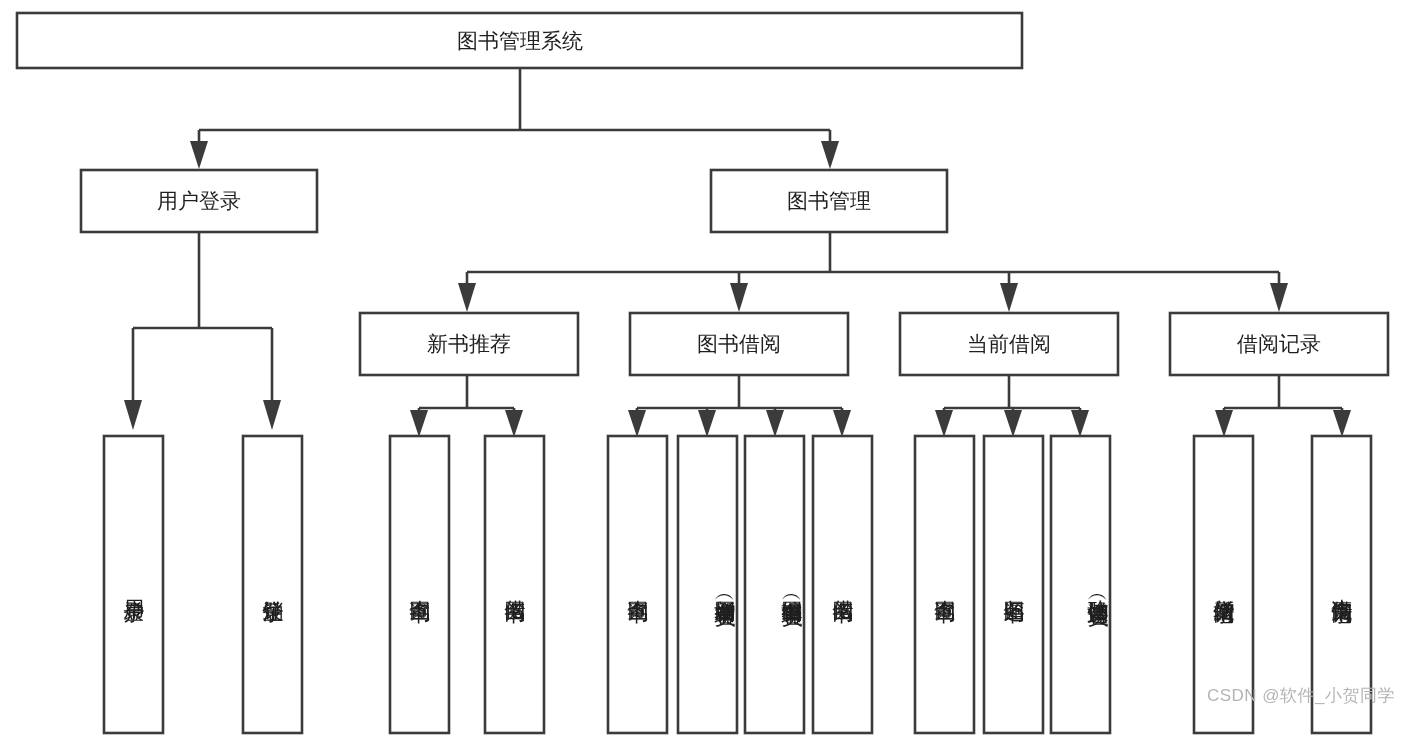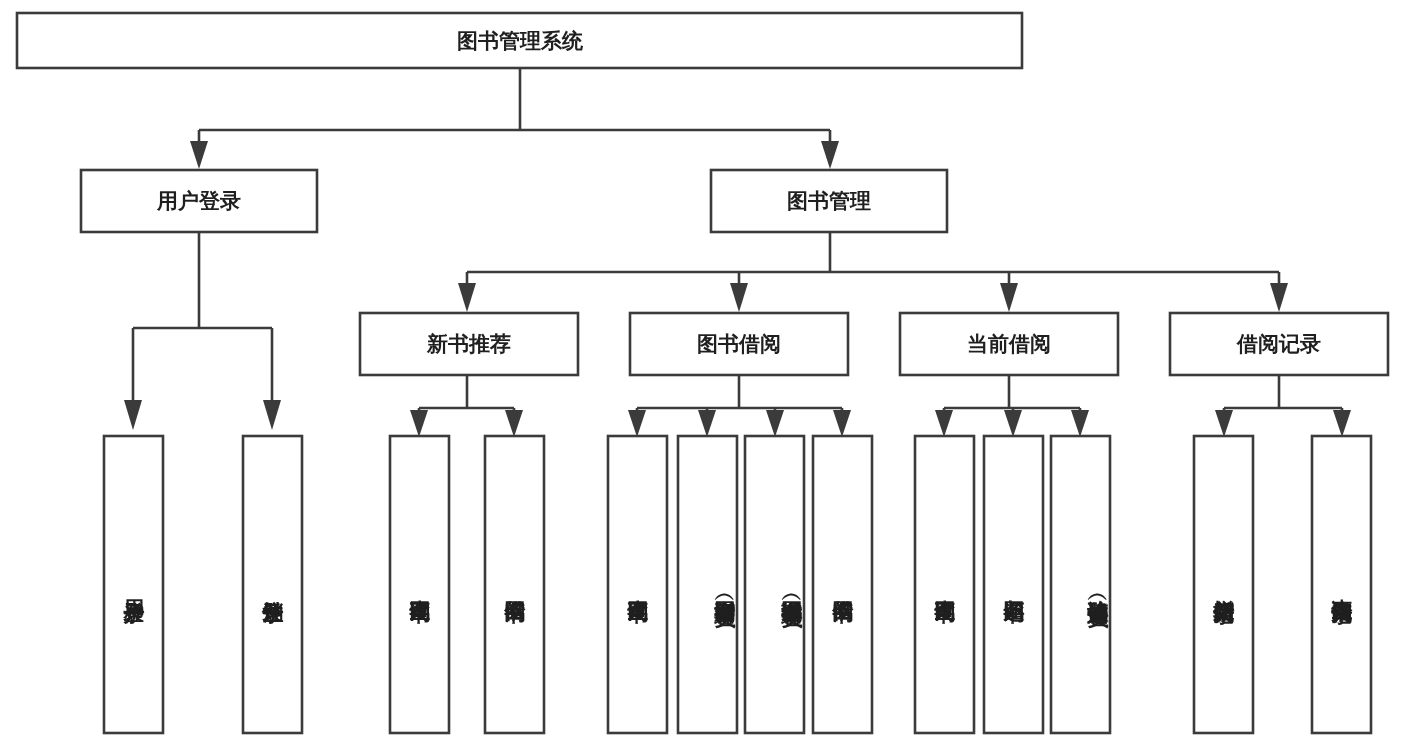--- a/index.html
+++ b/index.html
@@ -11,21 +11,20 @@
     width: 1405px;
     height: 747px;
     font-family: "Liberation Sans", "DejaVu Sans", sans-serif;
     overflow: hidden;
   }
   #diagram-root {
     position: relative;
     width: 1405px;
     height: 712px;
     background: #ffffff;
-    font-weight: bold;
   }
   svg.flow {
     position: absolute;
     top: 0;
     left: 0;
     width: 1405px;
     height: 747px;
     display: block;
   }
   .node-box {
@@ -205,14 +204,15 @@
   <div class="node-label-v" style="left:745px; top:441px; width:59px; height:292px; align-items:flex-start;">编辑图书（管理员）</div>
   <div class="node-label-v" style="left:813px; top:436px; width:59px; height:297px;">借阅图书</div>
 
   <div class="node-label-v" style="left:915px; top:436px; width:59px; height:297px;">查询图书</div>
   <div class="node-label-v" style="left:984px; top:436px; width:59px; height:297px;">归还图书</div>
   <div class="node-label-v" style="left:1051px; top:441px; width:59px; height:292px; align-items:flex-start;">确认归还（管理员）</div>
 
   <div class="node-label-v" style="left:1194px; top:436px; width:59px; height:297px;">新增借阅记录</div>
   <div class="node-label-v" style="left:1312px; top:436px; width:59px; height:297px;">查询借阅记录</div>
 
+  <div class="watermark">CSDN @软件_小贺同学</div>
 
 </div>
 
 </body></html>

